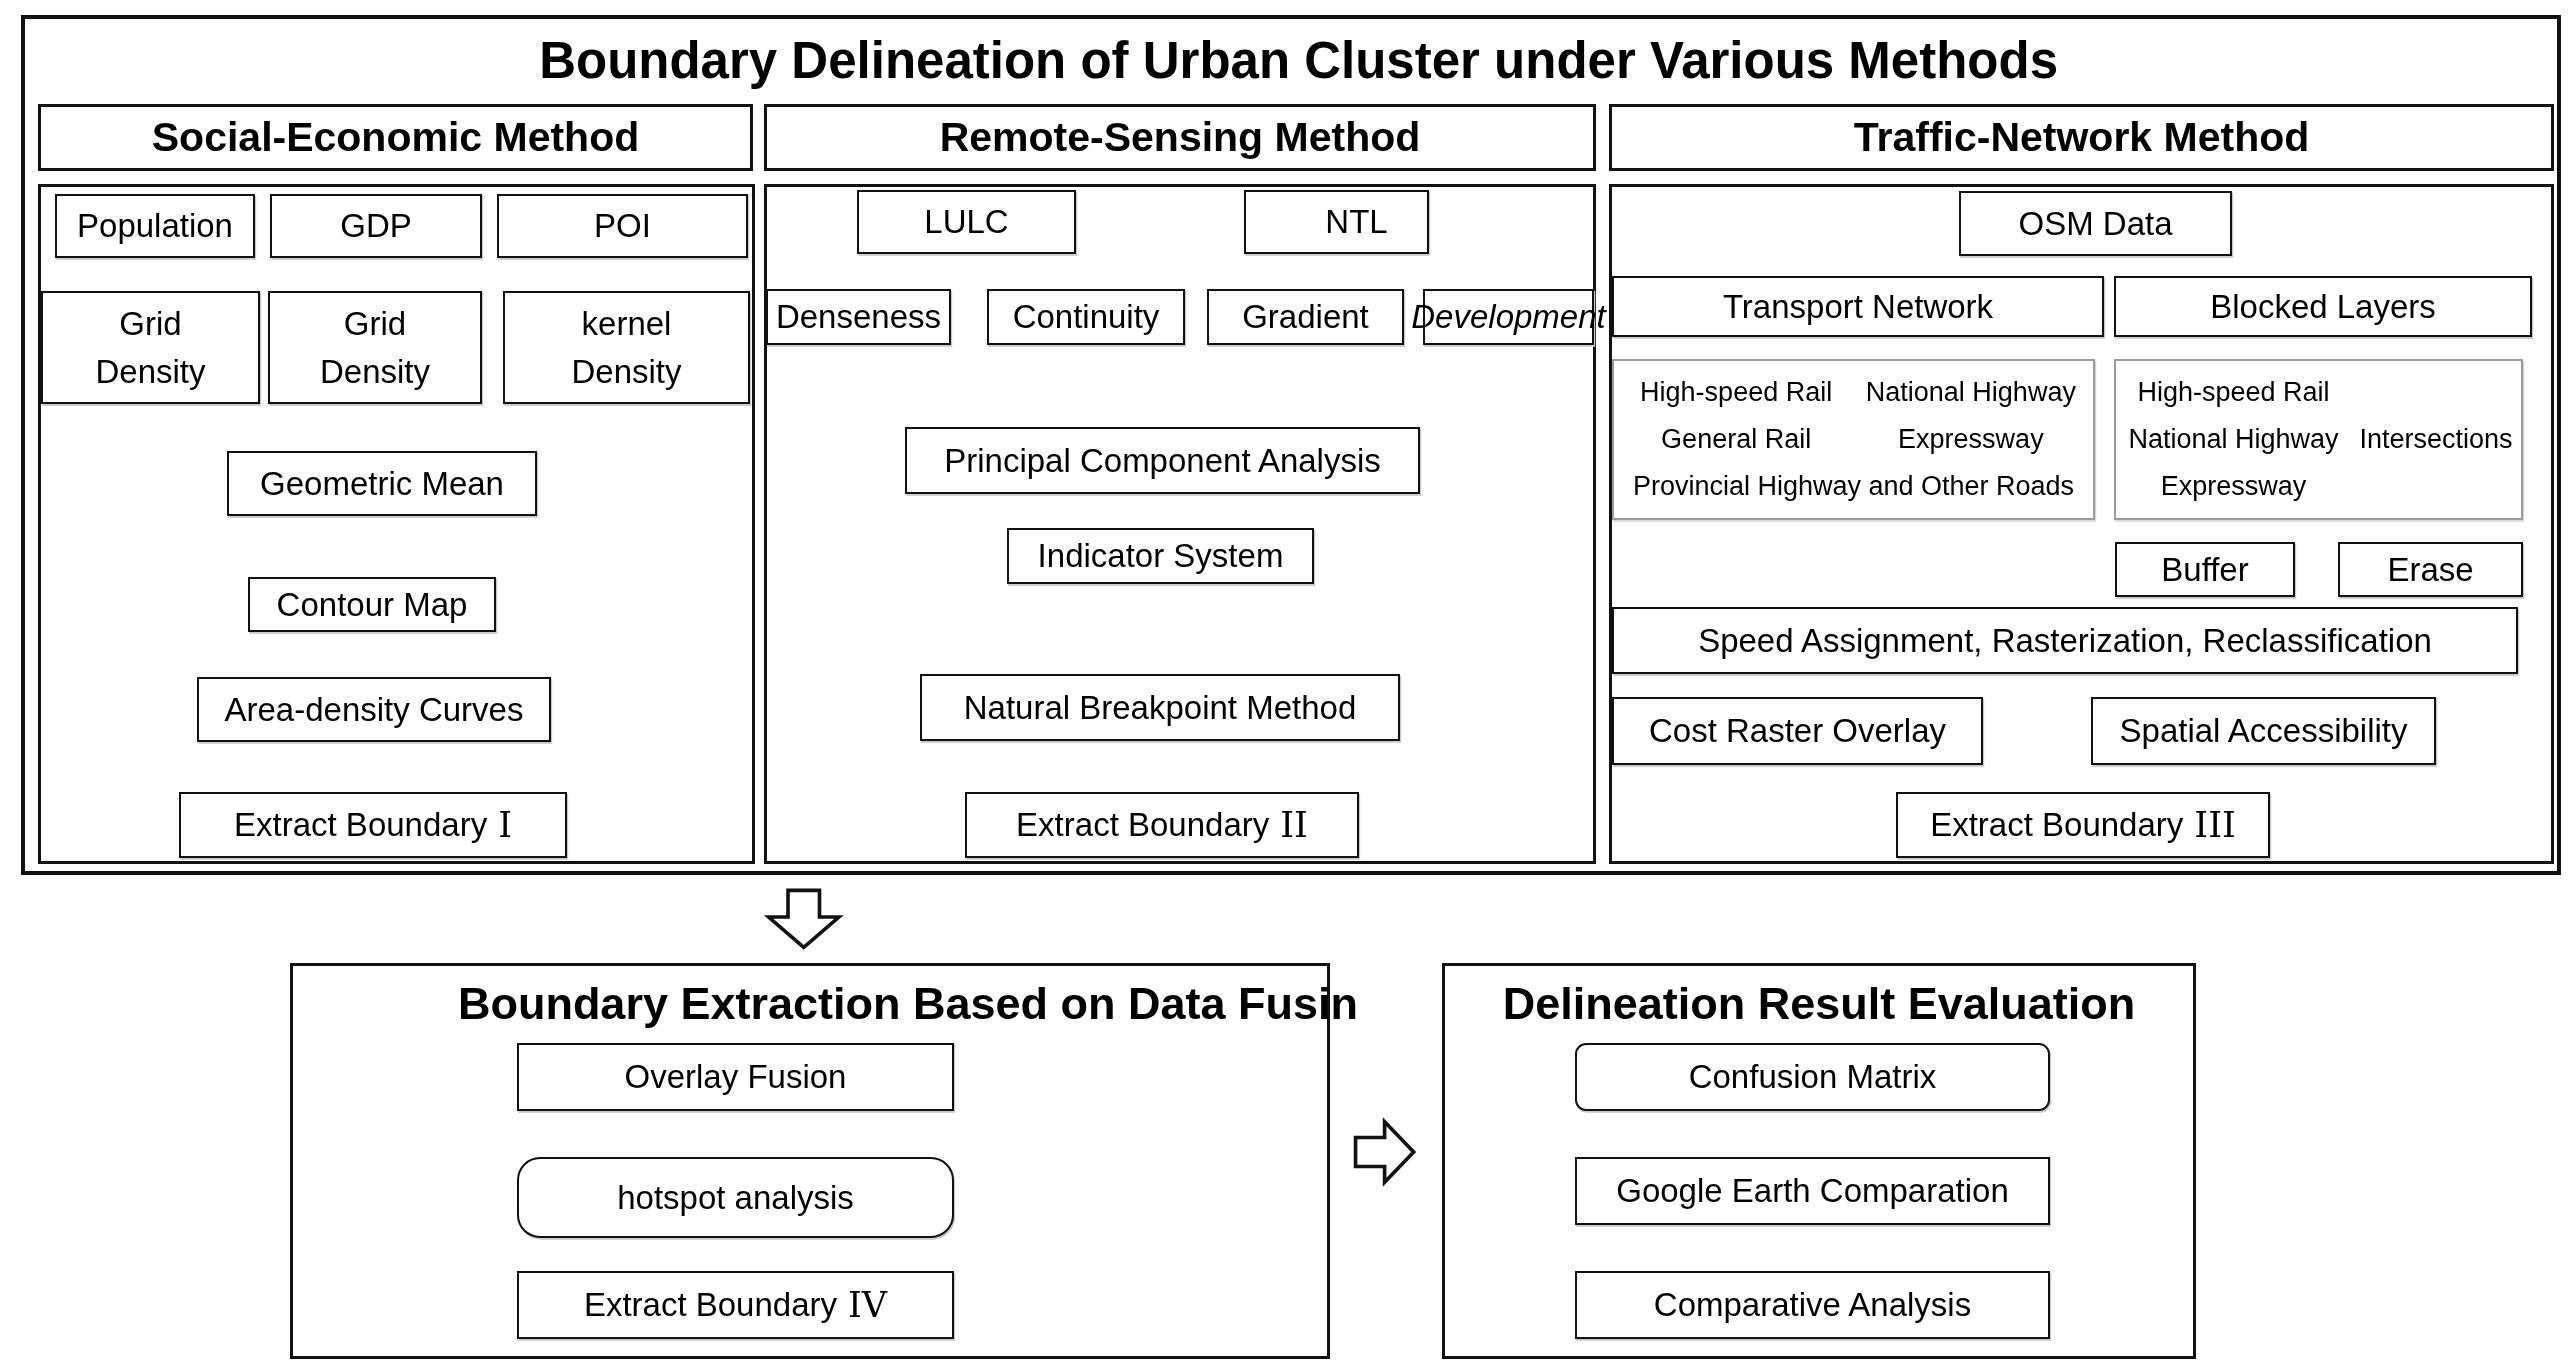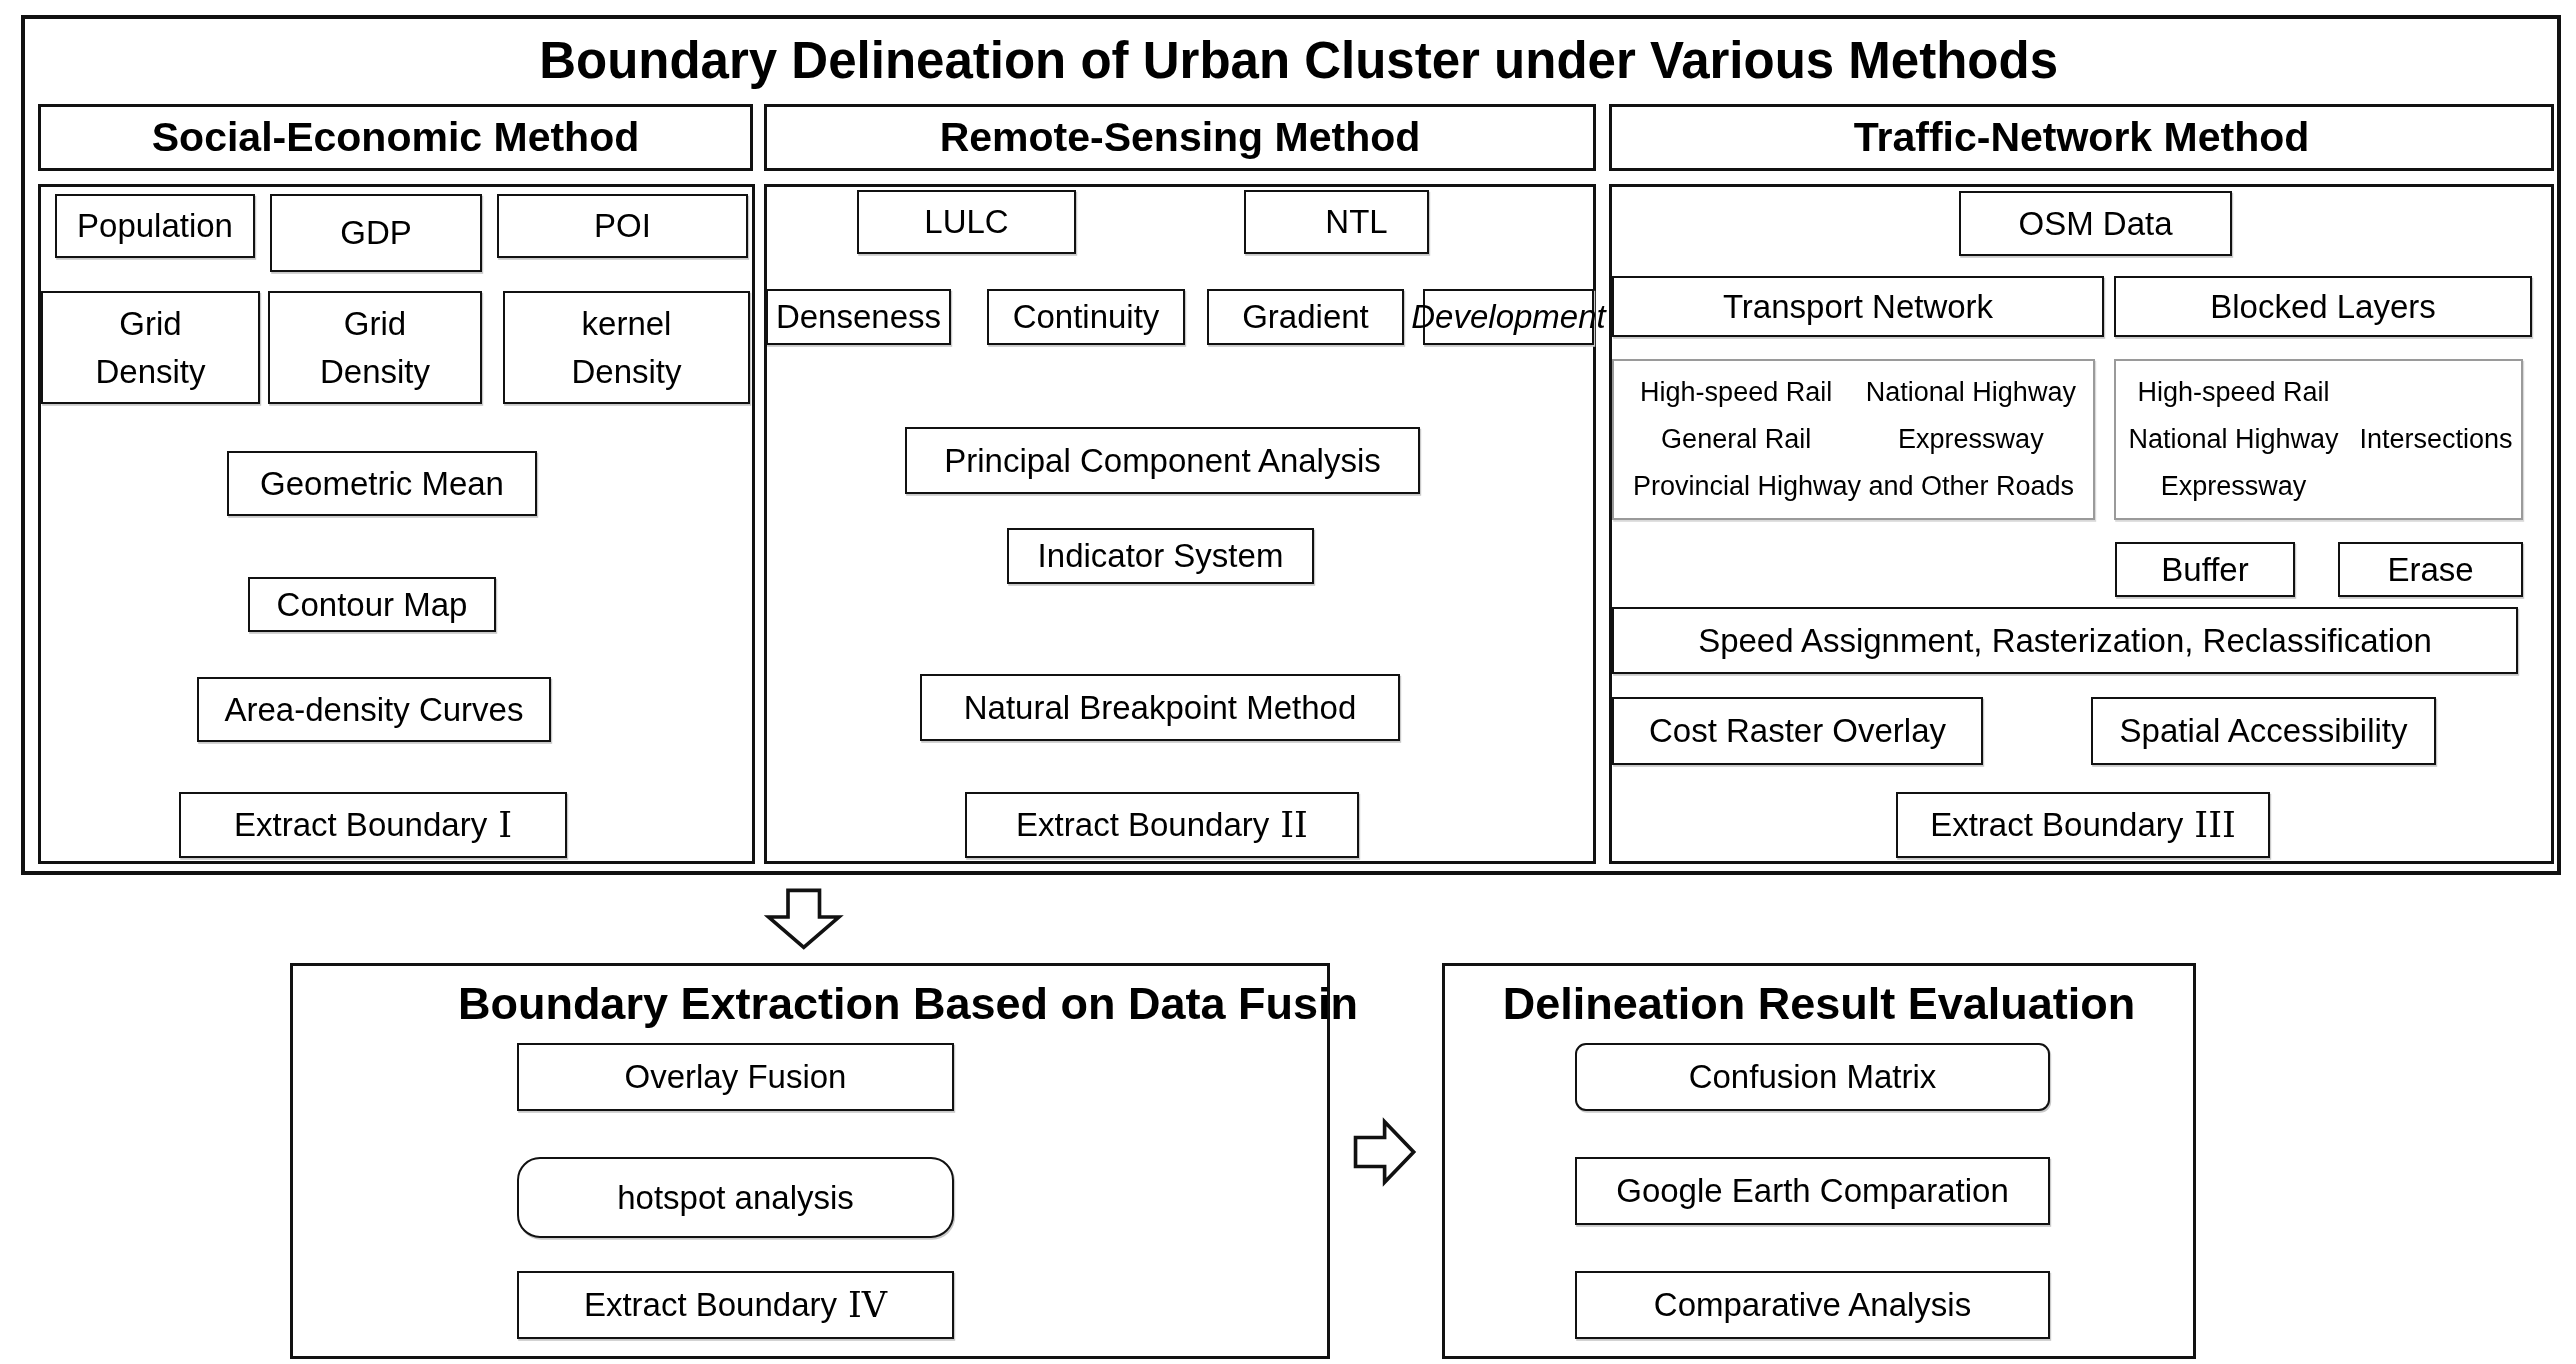--- a/index.html
+++ b/index.html
@@ -85,21 +85,21 @@
 
   <div class="abs col-header" style="left:38px;top:104px;width:715px;height:67px;">Social-Economic Method</div>
   <div class="abs col-header" style="left:764px;top:104px;width:832px;height:67px;">Remote-Sensing Method</div>
   <div class="abs col-header" style="left:1609px;top:104px;width:945px;height:67px;">Traffic-Network Method</div>
 
   <div class="abs col-body" style="left:38px;top:184px;width:717px;height:680px;"></div>
   <div class="abs col-body" style="left:764px;top:184px;width:832px;height:680px;"></div>
   <div class="abs col-body" style="left:1609px;top:184px;width:945px;height:680px;"></div>
 
   <div class="abs node" style="left:55px;top:194px;width:200px;height:64px;">Population</div>
-  <div class="abs node" style="left:270px;top:194px;width:212px;height:78px;">GDP</div>
+  <div class="abs node" style="left:270px;top:194px;width:212px;height:64px;">GDP</div>
   <div class="abs node" style="left:497px;top:194px;width:251px;height:64px;">POI</div>
 
   <div class="abs node" style="left:41px;top:291px;width:219px;height:113px;padding:0 24px;">Grid Density</div>
   <div class="abs node" style="left:268px;top:291px;width:214px;height:113px;padding:0 24px;">Grid Density</div>
   <div class="abs node" style="left:503px;top:291px;width:247px;height:113px;padding:0 24px;">kernel Density</div>
 
   <div class="abs node" style="left:227px;top:451px;width:310px;height:65px;">Geometric Mean</div>
   <div class="abs node" style="left:248px;top:577px;width:248px;height:55px;">Contour Map</div>
   <div class="abs node" style="left:197px;top:677px;width:354px;height:65px;">Area-density Curves</div>
   <div class="abs node" style="left:179px;top:792px;width:388px;height:66px;">

